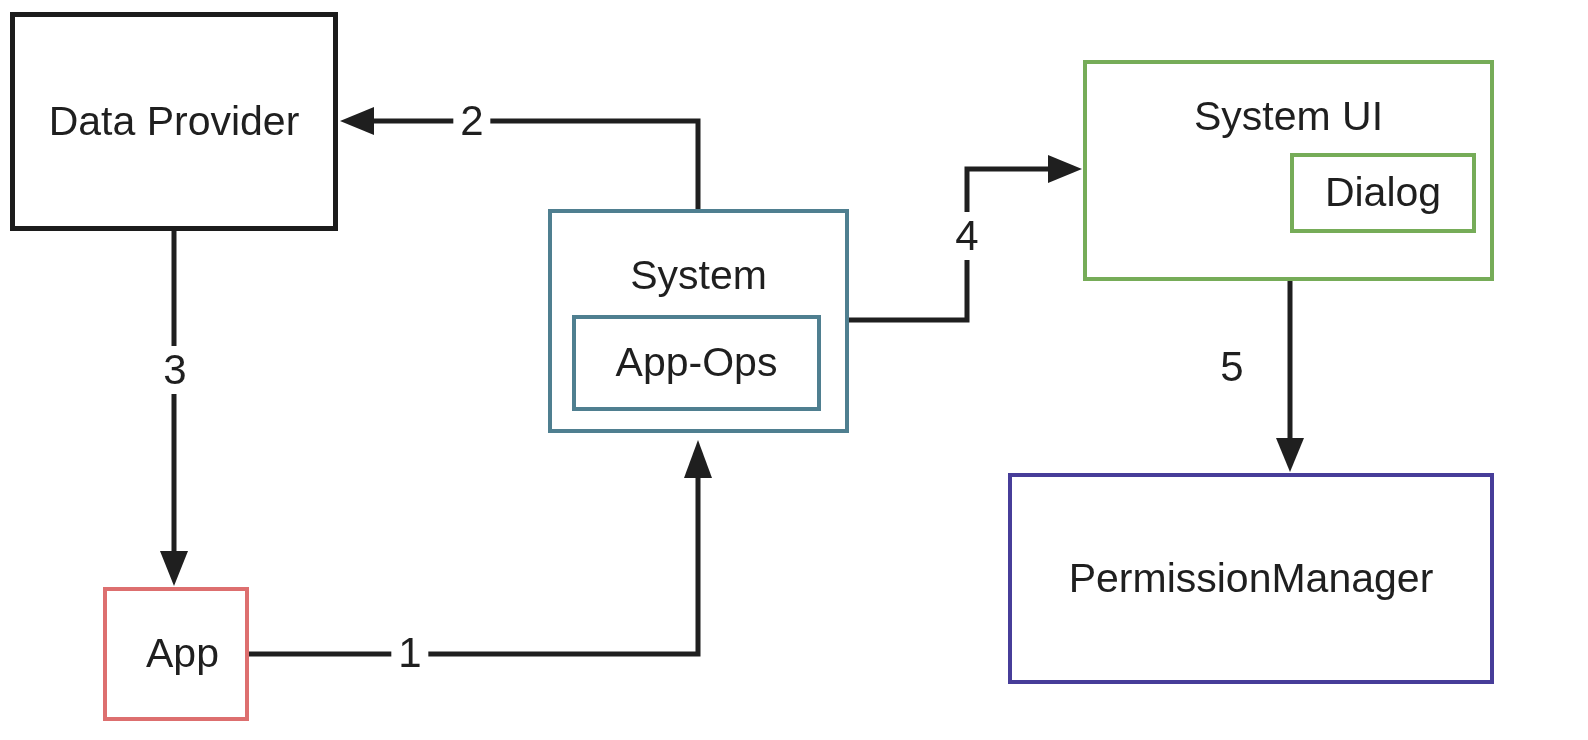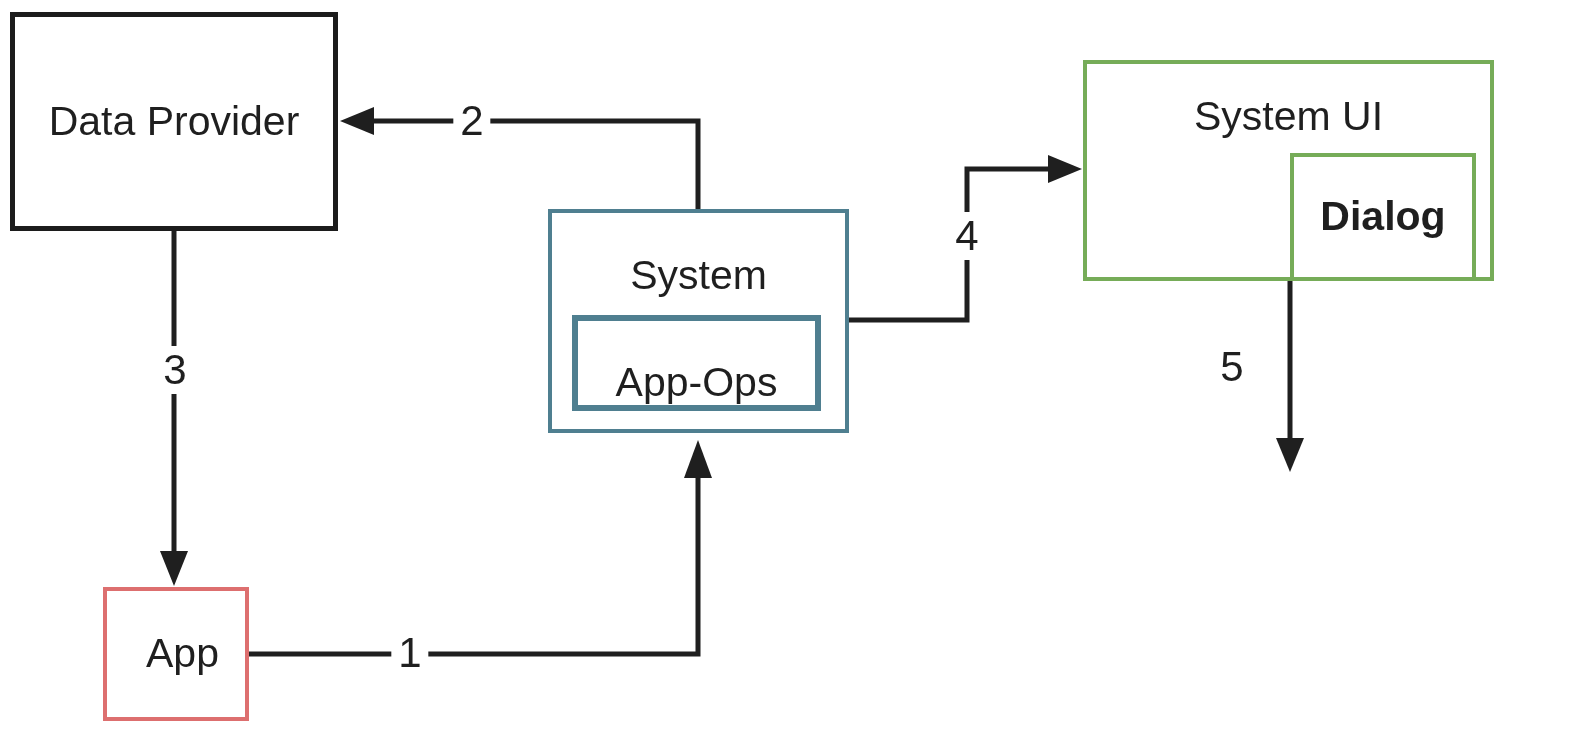--- a/index.html
+++ b/index.html
@@ -49,24 +49,24 @@
     display: flex;
     align-items: center;
     justify-content: center;
     background: #ffffff;
     font-size: 41px;
   }
   #node-data-provider { left: 10px; top: 12px; width: 328px; height: 219px; border: 5px solid #1c1c1c; }
   #node-app           { left: 103px; top: 587px; width: 146px; height: 134px; border: 4px solid #dd6f6f; padding-left: 13px; }
   #node-system        { left: 548px; top: 209px; width: 301px; height: 224px; border: 4px solid #4f7f90; }
   #node-system .node-title { padding-top: 40px; }
-  #node-app-ops       { left: 20px; top: 102px; width: 249px; height: 96px; border: 6px solid #6d28d9; align-items: flex-end; }
+  #node-app-ops       { left: 20px; top: 102px; width: 249px; height: 96px; border: 4px solid #6d28d9; }
   #node-system-ui     { left: 1083px; top: 60px; width: 411px; height: 221px; border: 4px solid #76ac58; }
   #node-system-ui .node-title { padding-top: 30px; }
-  #node-dialog        { left: 203px; top: 89px; width: 186px; height: 128px; border: 4px solid #d946ef; font-weight: bold; }
+  #node-dialog        { left: 203px; top: 89px; width: 186px; height: 80px; border: 4px solid #d946ef; }
   #node-permission-manager { left: 1008px; top: 473px; width: 486px; height: 211px; border: 4px solid #473d99; }
   .edge-label {
     position: absolute;
     transform: translate(-50%, -50%);
     background: #ffffff;
     padding: 3px 7px;
     font-size: 42px;
     line-height: 1;
     color: #1f1f1f;
   }
@@ -115,20 +115,23 @@
     </div>
   </div>
 
   <div class="node" id="node-system-ui" style="border-color: rgb(118, 172, 88);">
     <div class="node-title">System UI</div>
     <div class="inner-node" id="node-dialog" style="border-color: rgb(118, 172, 88);">
       <span>Dialog</span>
     </div>
   </div>
 
+  <div class="node centered" id="node-permission-manager" style="border-color: rgb(71, 61, 153);">
+    <span>PermissionManager</span>
+  </div>
 
   <div class="node centered" id="node-app" style="border-color: rgb(221, 111, 111);">
     <span>App</span>
   </div>
 
   <div class="edge-label" id="edge-label-1">1</div>
   <div class="edge-label" id="edge-label-2">2</div>
   <div class="edge-label" id="edge-label-3">3</div>
   <div class="edge-label" id="edge-label-4">4</div>
   <div class="edge-label" id="edge-label-5">5</div>

